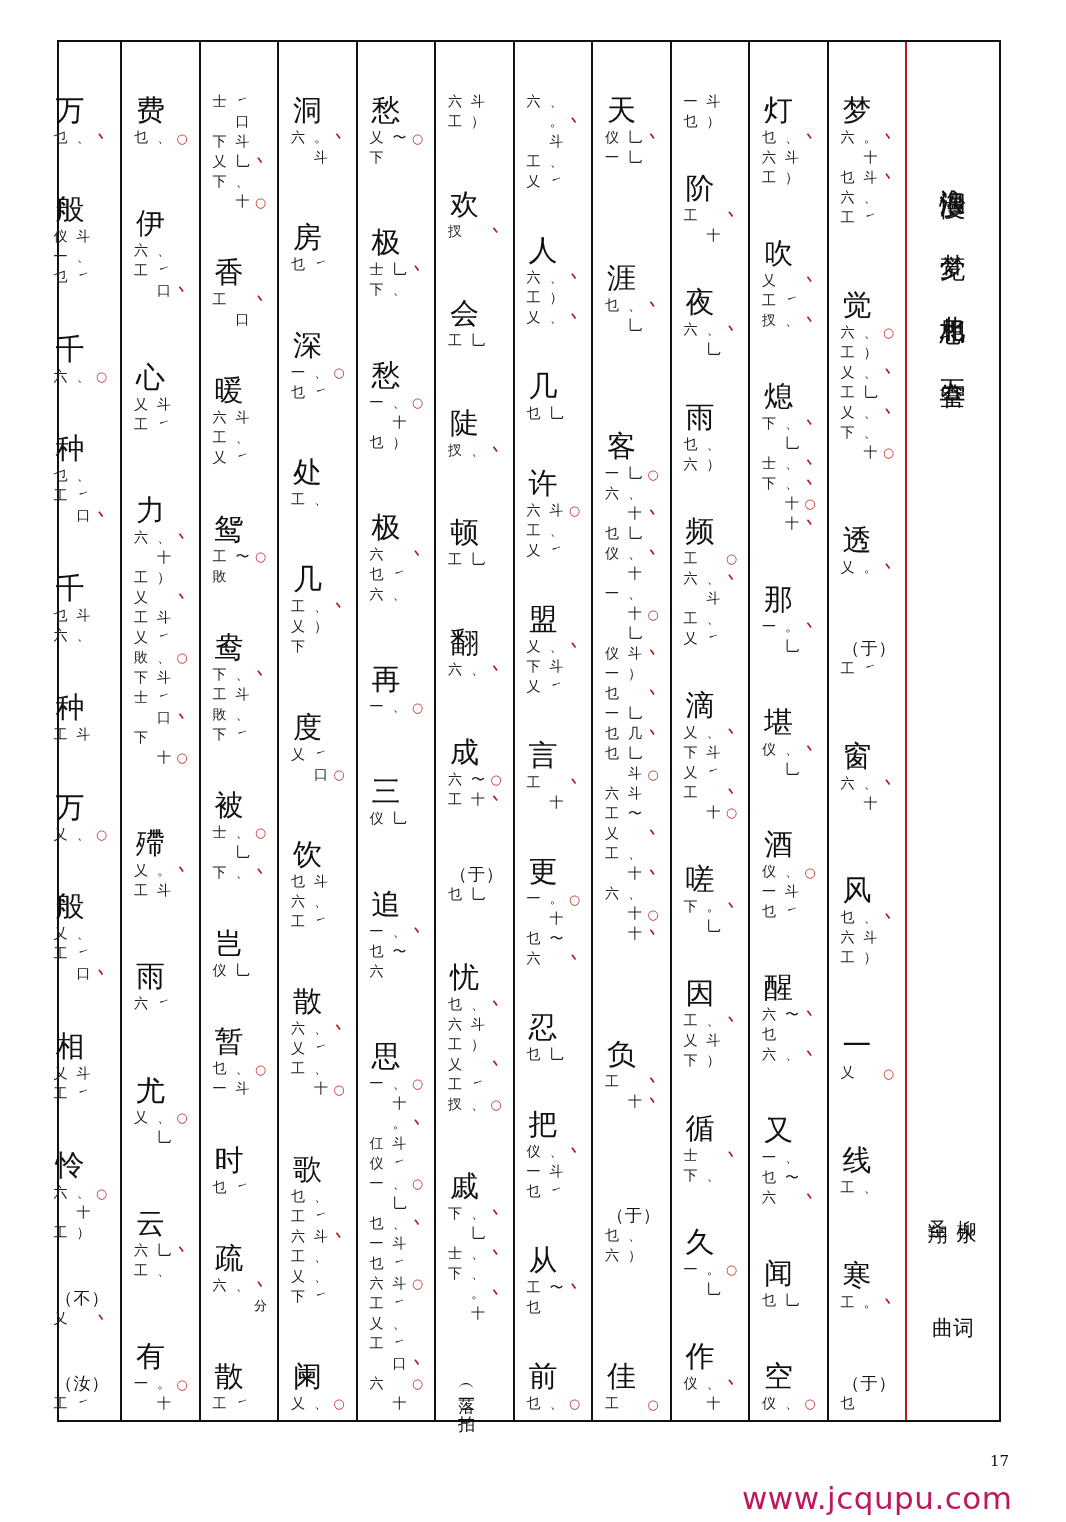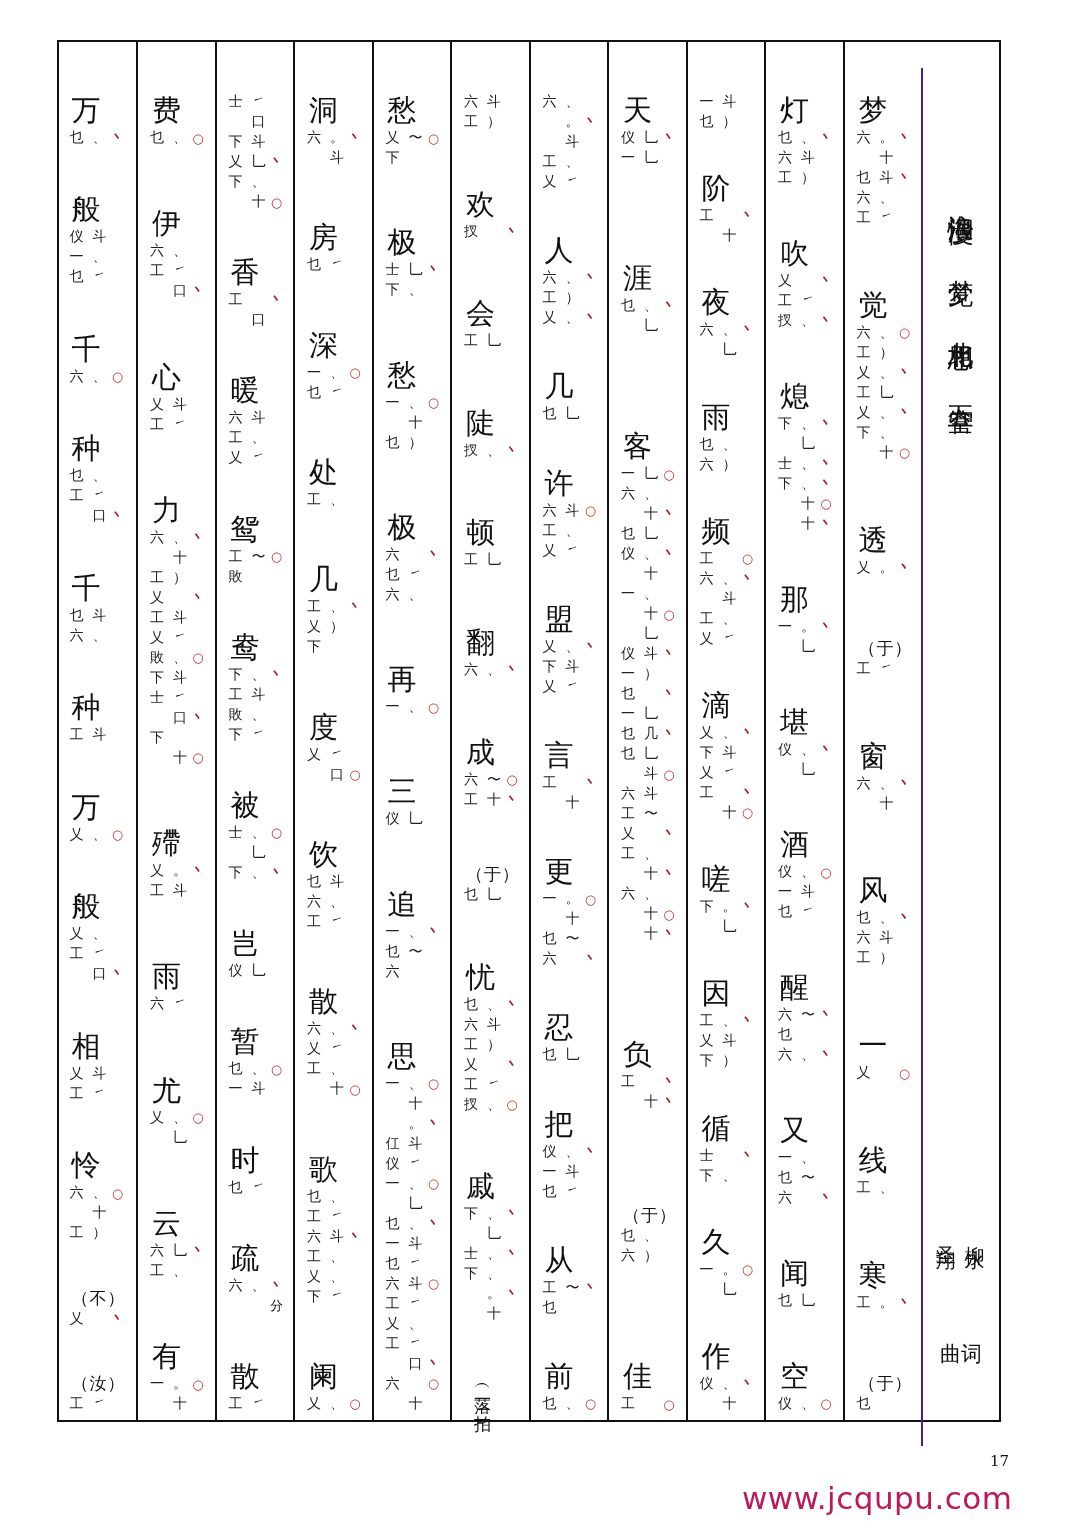--- a/index.html
+++ b/index.html
@@ -2,21 +2,21 @@
 <html><head>
 <meta charset="utf-8">
 <style>
   html, body { margin: 0; padding: 0; background: #ffffff; }
   body { width: 1066px; height: 1522px; position: relative; overflow: hidden;
          font-family: "DejaVu Serif", "Liberation Serif", serif; color: #111; }
   .score { position: absolute; left: 57px; top: 40px; width: 944px; height: 1382px;
            border: 2px solid #111; box-sizing: border-box; display: flex; flex-direction: row-reverse; }
   .col { position: relative; width: 78.5px; flex: 0 0 auto; border-left: 2px solid #111; box-sizing: border-box; height: 100%; }
   .col:last-child { border-left: none; }
-  .col.title-col { width: 78px; border-left: 2px solid #4c1d95; margin-top: 26px; }
+  .col.title-col { width: 94px; border-left: 2px solid #b91c1c; }
   .entries { position: absolute; left: 0; right: 0; top: 50px; bottom: 6px;
              display: flex; flex-direction: column; justify-content: space-between; align-items: flex-start; padding-left: 12px; }
   .entry { display: flex; flex-direction: column; align-items: flex-start; }
   .lyric { font-size: 29px; line-height: 36px; padding-left: 2px; font-family: "DejaVu Serif", serif; }
   .lyric.paren { font-size: 17px; line-height: 22px; letter-spacing: 1px; }
   .notes { display: flex; flex-direction: column; }
   .note-row { display: flex; flex-direction: row; align-items: center; height: 20px; }
   .pitch { font-size: 14px; width: 20px; font-family: "DejaVu Sans", sans-serif; color: #222; }
   .mark { font-size: 14px; width: 20px; font-family: "DejaVu Sans", sans-serif; color: #222; text-align: center; }
   .beat { font-size: 13px; width: 16px; text-align: center; }

